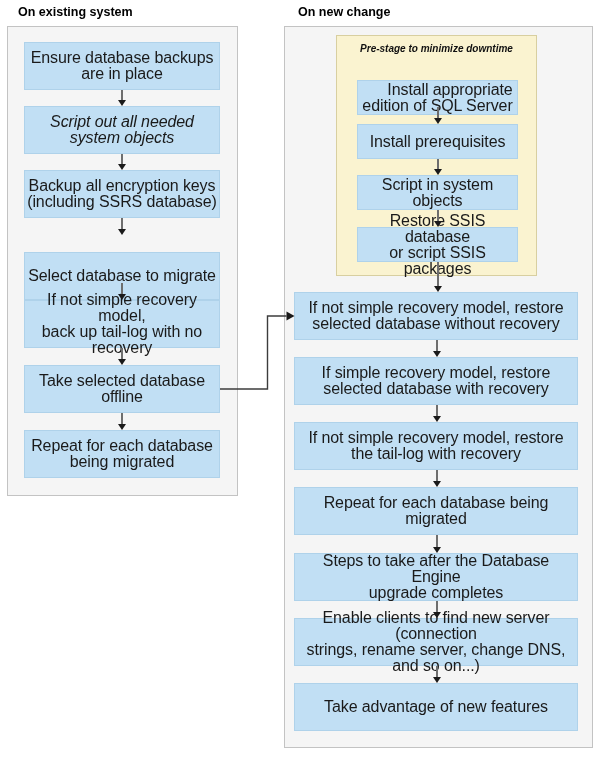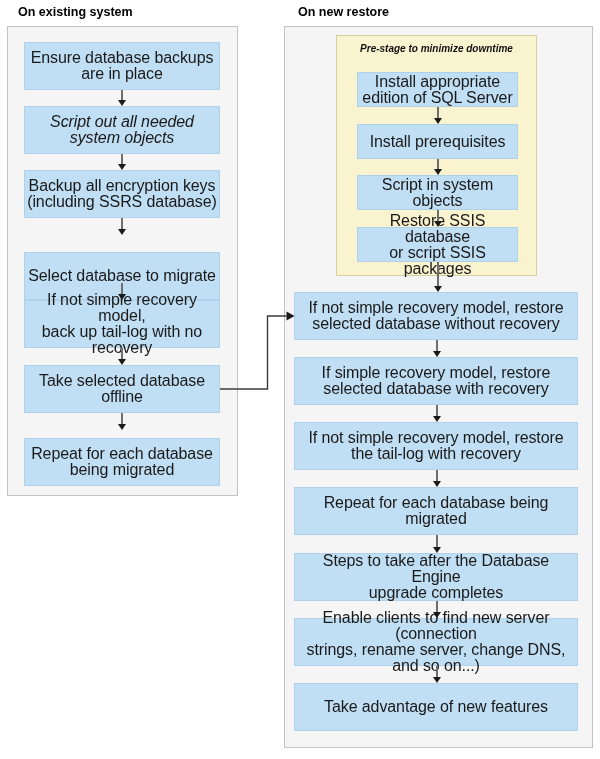--- a/index.html
+++ b/index.html
@@ -45,49 +45,49 @@
     border-top:6px solid #1a1a1a;
   }
   .elbow { position:absolute; left:0; top:0; pointer-events:none; }
 </style>
 </head>
 <body>
 
 <div id="canvas">
 
   <div class="col-title" style="left:10px;">On existing system</div>
-  <div class="col-title" style="left:290px;">On new restore</div>
+  <div class="col-title" style="left:290px;">On new change</div>
 
   <div class="panel" style="left:7px; top:26px; width:231px; height:470px;"></div>
   <div class="panel" style="left:284px; top:26px; width:309px; height:722px;"></div>
 
   <div class="prestage"></div>
   <div class="prestage-title">Pre-stage to minimize downtime</div>
 
   <div class="step left-step" style="top:42px;">Ensure database backups
 are in place</div>
   <div class="step left-step" style="top:106px;font-style:italic;">Script out all needed
 system objects</div>
   <div class="step left-step" style="top:170px;">Backup all encryption keys
 (including SSRS database)</div>
   <div class="step left-step" style="top:252px;">Select database to migrate</div>
   <div class="step left-step" style="top:300px;">If not simple recovery model,
 back up tail-log with no recovery</div>
   <div class="step left-step" style="top:365px;">Take selected database offline</div>
-  <div class="step left-step" style="top:430px;margin-top:8px;">Repeat for each database
+  <div class="step left-step" style="top:430px;">Repeat for each database
 being migrated</div>
 
   <div class="arrow" style="left:117px; top:90px;  height:16px;"></div>
   <div class="arrow" style="left:117px; top:154px; height:16px;"></div>
   <div class="arrow" style="left:117px; top:218px; height:17px;"></div>
   <div class="arrow" style="left:117px; top:283px; height:17px;"></div>
   <div class="arrow" style="left:117px; top:348px; height:17px;"></div>
   <div class="arrow" style="left:117px; top:413px; height:17px;"></div>
 
-  <div class="step pre-step" style="top:72px;">Install appropriate
+  <div class="step pre-step" style="top:80px;text-align:right;">Install appropriate
 edition of SQL Server</div>
   <div class="step pre-step" style="top:124px;">Install prerequisites</div>
   <div class="step pre-step" style="top:175px;">Script in system objects</div>
   <div class="step pre-step" style="top:227px;">Restore SSIS database
 or script SSIS packages</div>
 
   <div class="arrow" style="left:433px; top:107px; height:17px;"></div>
   <div class="arrow" style="left:433px; top:159px; height:16px;"></div>
   <div class="arrow" style="left:433px; top:210px; height:17px;"></div>
   <div class="arrow" style="left:433px; top:262px; height:30px;"></div>

